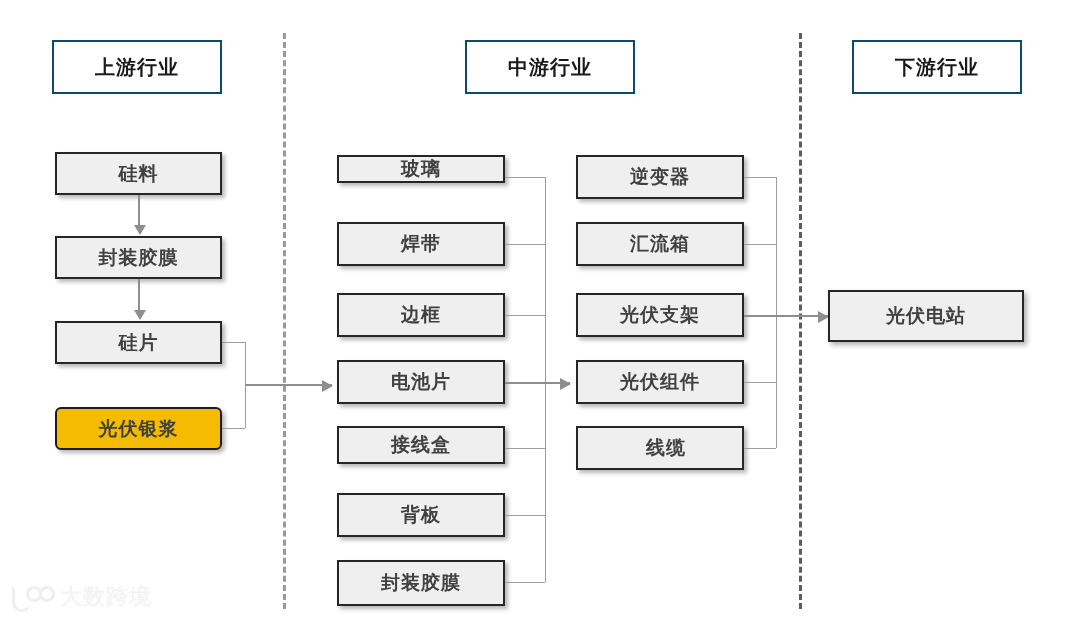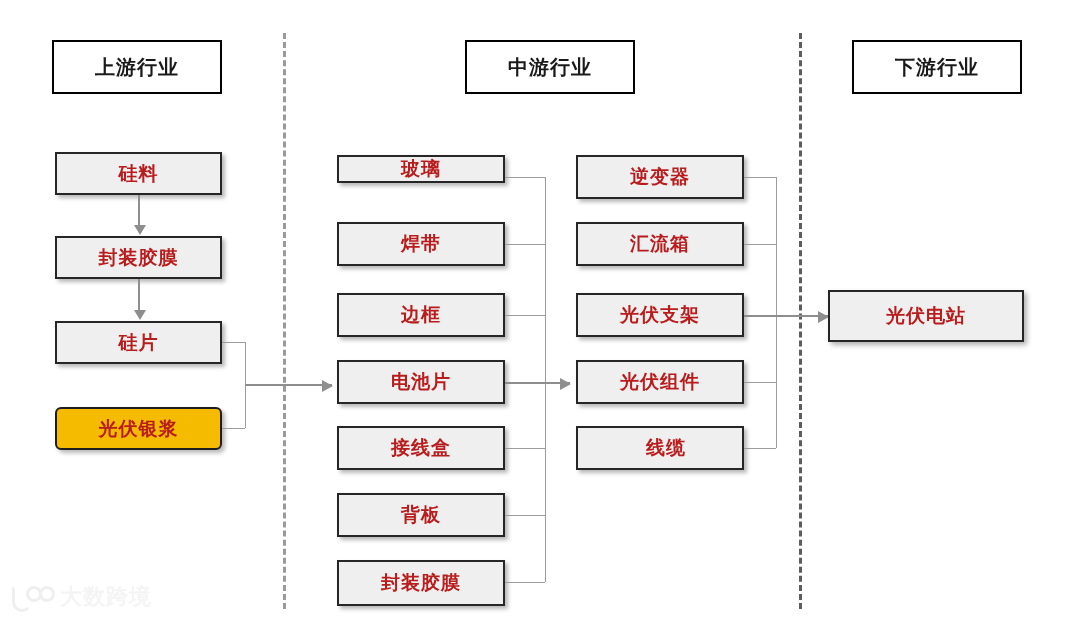--- a/index.html
+++ b/index.html
@@ -24,42 +24,42 @@
     width: 0;
     border-left: 3px dashed #9a9a9a;
   }
   .divider.dark { border-left-color: #5d5d5d; }
 
   
   .header-box {
     position: absolute;
     box-sizing: border-box;
     background: #ffffff;
-    border: 2px solid #000000;
+    border: 2px solid #0c4a6e;
     display: flex;
     align-items: center;
     justify-content: center;
     font-size: 20px;
     font-weight: bold;
     color: #1a1a1a;
     letter-spacing: 1px;
   }
 
   
   .node {
     position: absolute;
     box-sizing: border-box;
     background: #efefef;
     border: 2px solid #262626;
     display: flex;
     align-items: center;
     justify-content: center;
     font-size: 19px;
     font-weight: bold;
-    color: #b91c1c;
+    color: #404040;
     letter-spacing: 1px;
     box-shadow: 3px 3px 4px rgba(0,0,0,0.28);
   }
   .node.accent {
     background: #F5BB00;
     border-color: #1d1d1d;
   }
   .node.plain-shadow { box-shadow: 3px 3px 5px rgba(0,0,0,0.3); }
 
   
@@ -189,21 +189,21 @@
   </div>
   <div class="node" style="left:337px; top:222px; width:168px; height:44px;">
     <span>焊带</span>
   </div>
   <div class="node" style="left:337px; top:293px; width:168px; height:44px;">
     <span>边框</span>
   </div>
   <div class="node" style="left:337px; top:360px; width:168px; height:44px;">
     <span>电池片</span>
   </div>
-  <div class="node" style="left:337px; top:426px; width:168px; height:44px;">
+  <div class="node" style="left:337px; top:426px; width:168px; height:38px;">
     <span>接线盒</span>
   </div>
   <div class="node" style="left:337px; top:493px; width:168px; height:44px;">
     <span>背板</span>
   </div>
   <div class="node" style="left:337px; top:560px; width:168px; height:46px;">
     <span>封装胶膜</span>
   </div>
 
   <div class="hline" style="left:505px; top:177px; width:40px;"></div>

